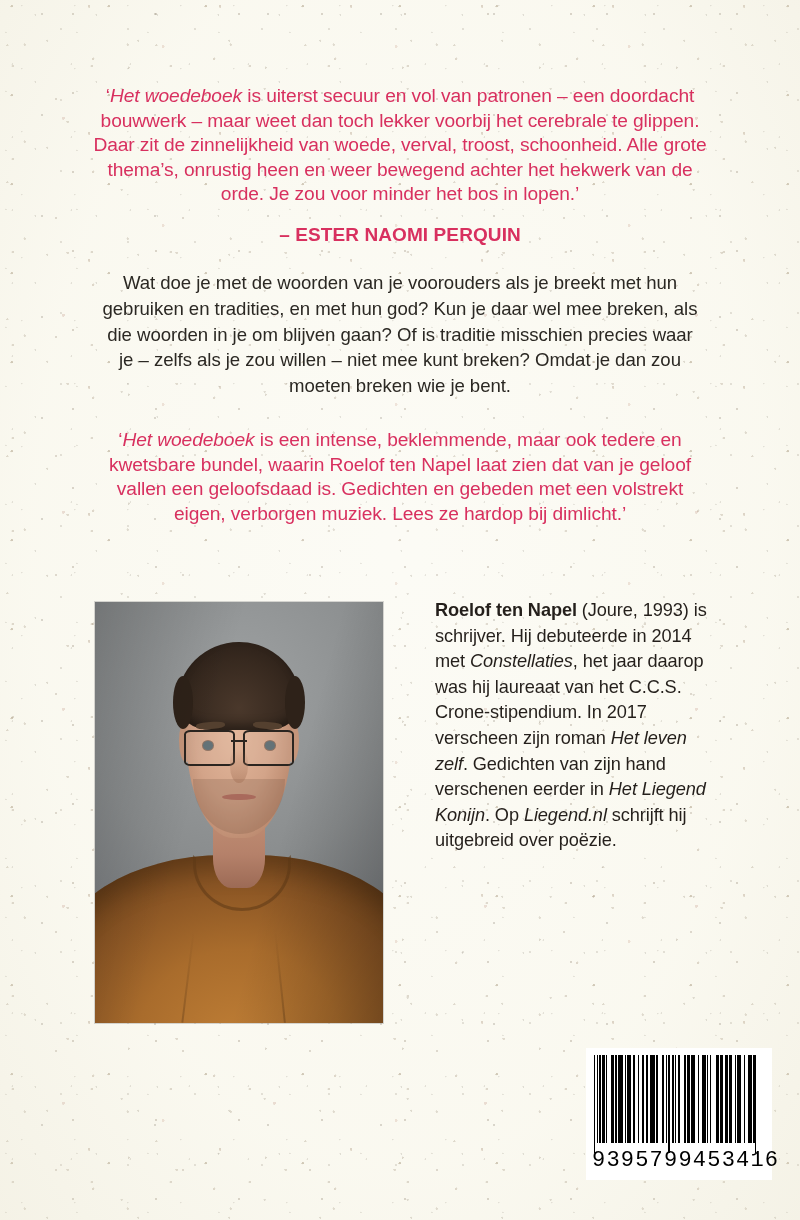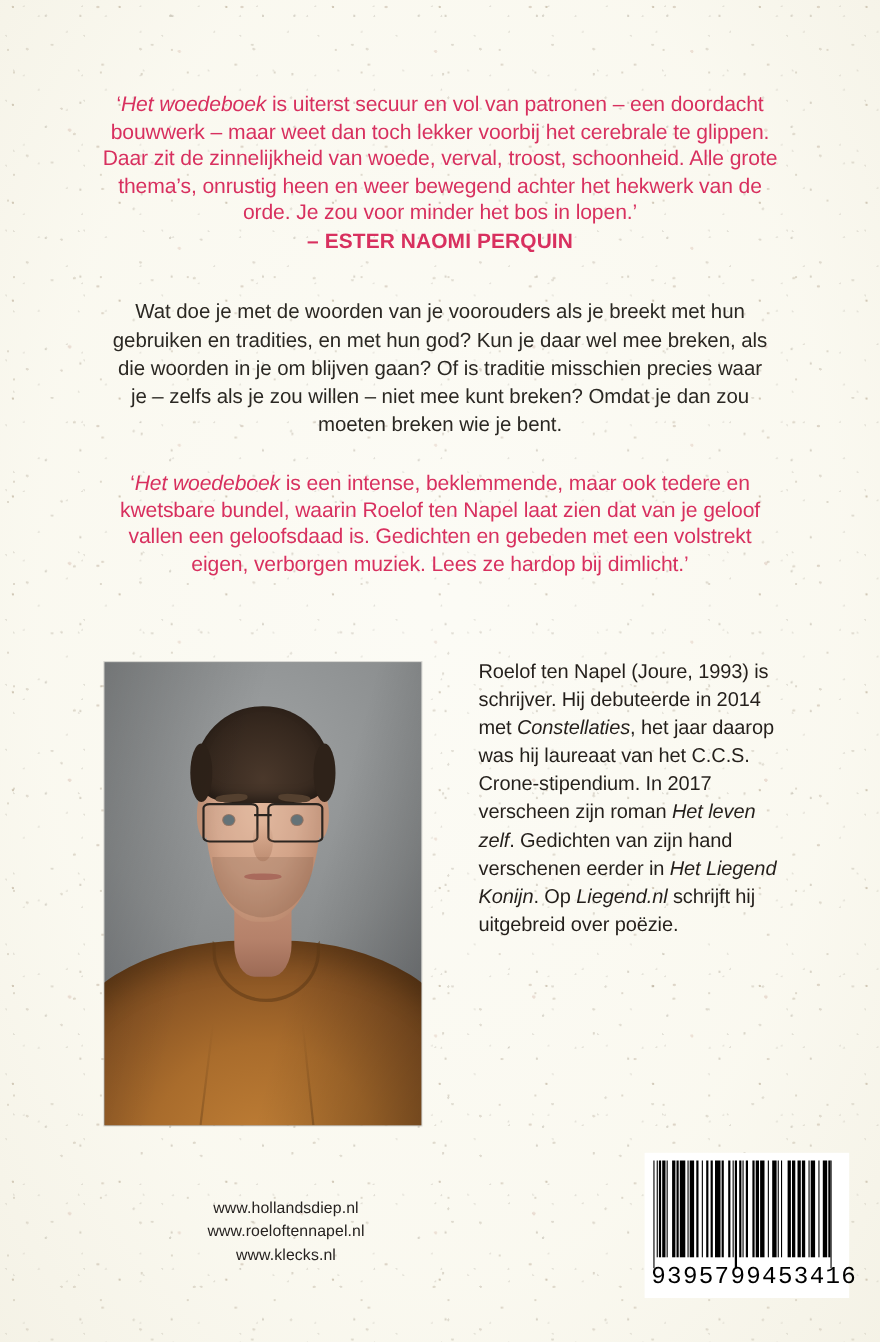--- a/index.html
+++ b/index.html
@@ -83,21 +83,21 @@
     line-height: 24.6px;
     letter-spacing: -0.1px;
     font-weight: 400;
   }
   .quote em { font-style: italic; }
   .attrib {
     display: block;
     font-weight: bold;
     letter-spacing: .1px;
     font-size: 19px;
-    margin-top: 1px;
+    margin-top: 16px;
   }
 
   #quote-one { top: 84px; }
   #quote-two { top: 428px; }
 
   #intro-text {
     position: absolute;
     left: 100px;
     top: 270px;
     width: 600px;
@@ -289,21 +289,21 @@
     position: absolute;
     left: 435px;
     top: 598px;
     width: 282px;
     color: #241f1b;
     font-size: 18.2px;
     line-height: 25.6px;
     letter-spacing: -0.1px;
     text-align: left;
   }
-  #author-bio strong { font-weight: normal; }
+  #author-bio strong { font-weight: bold; }
   #author-bio em { font-style: italic; }
 
   
   #nur-price {
     position: absolute;
     left: 500px;
     top: 1017px;
     width: 250px;
     text-align: center;
     color: #1d1a17;
@@ -410,25 +410,20 @@
       <div class="bridge"></div>
     </div>
     <div class="nose"></div>
     <div class="mouth"></div>
     <div class="shade"></div>
   </div>
 
   <div id="author-bio"><strong>Roelof ten Napel</strong> (Joure, 1993) is schrijver. Hij debuteerde in 2014 met <em>Constellaties</em>, het jaar daarop was hij laureaat van het C.C.S. Crone-stipendium. In 2017 verscheen zijn roman <em>Het leven zelf</em>. Gedichten van zijn hand verschenen eerder in <em>Het Liegend Konijn</em>. Op <em>Liegend.nl</em> schrijft hij uitgebreid over poëzie.</div>
 
 
-  <div id="websites">
-    <div>www.hollandsdiep.nl</div>
-    <div>www.roeloftennapel.nl</div>
-    <div>www.klecks.nl</div>
-  </div>
 
   <div id="barcode-block">
     <div id="barcode-bars">
         <i class="guard" style="width: 1.33px; margin-right: 1.33px;"></i>
         <i style="width: 1.33px; margin-right: 0px;"></i>
         <i style="width: 1.33px; background: transparent; margin-right: 0px;"></i>
         <i style="width: 1.33px; margin-right: 0px;"></i>
         <i style="width: 1.33px; background: transparent; margin-right: 0px;"></i>
         <i style="width: 2.66px; margin-right: 0px;"></i>
         <i style="width: 1.33px; background: transparent; margin-right: 0px;"></i>

